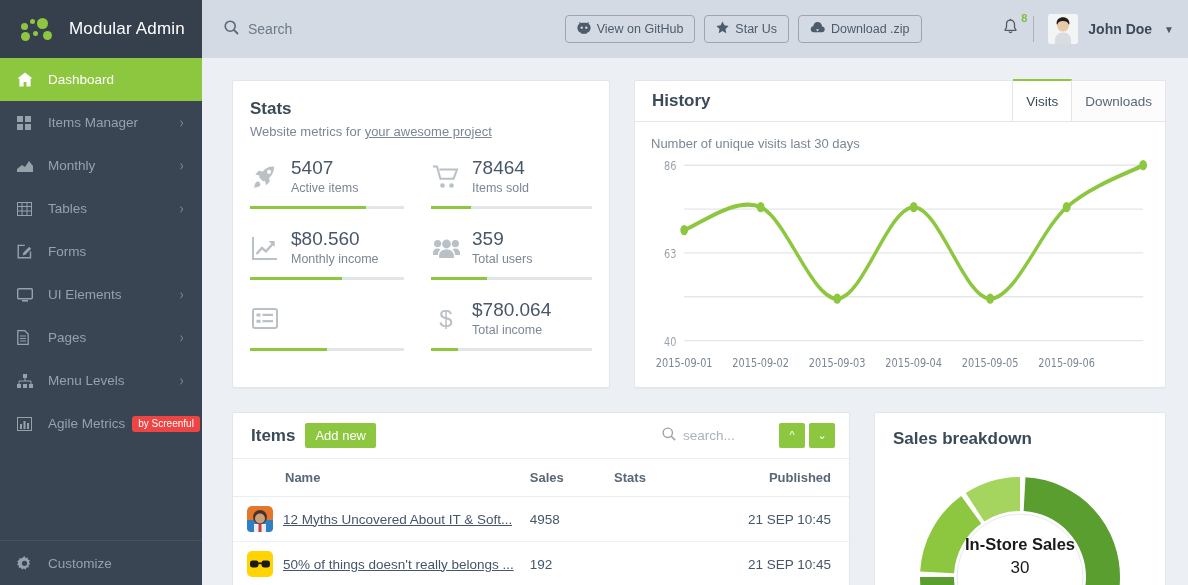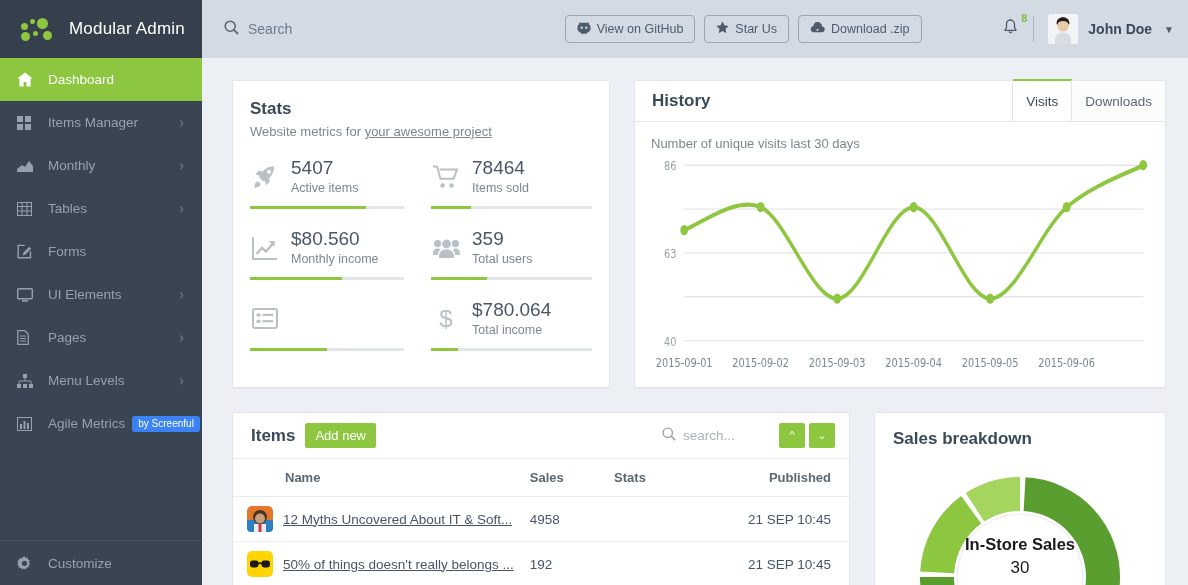--- a/index.html
+++ b/index.html
@@ -45,21 +45,21 @@
     display: inline-flex; align-items: center; justify-content: flex-start;
     margin-right: 9px;
   }
   .nav-ico svg { display: block; }
   .nav-label { flex: 1; white-space: nowrap; }
   .chev {
     font-size: 11px; color: #7e8a97; transform: scaleY(1.5);
     font-family: "DejaVu Sans", sans-serif;
   }
   .badge-screenful {
-    background: #3b82f6; color: #fff; font-size: 10px;
+    background: #ef4444; color: #fff; font-size: 10px;
     padding: 2px 6px 3px; border-radius: 3px; margin-left: 7px;
     white-space: nowrap;
   }
   .sidebar-footer {
     border-top: 1px solid #47525f; height: 45px;
     display: flex; align-items: center; padding-left: 17px;
     color: #97a1ac; font-size: 13.5px; cursor: pointer;
   }
 
   

